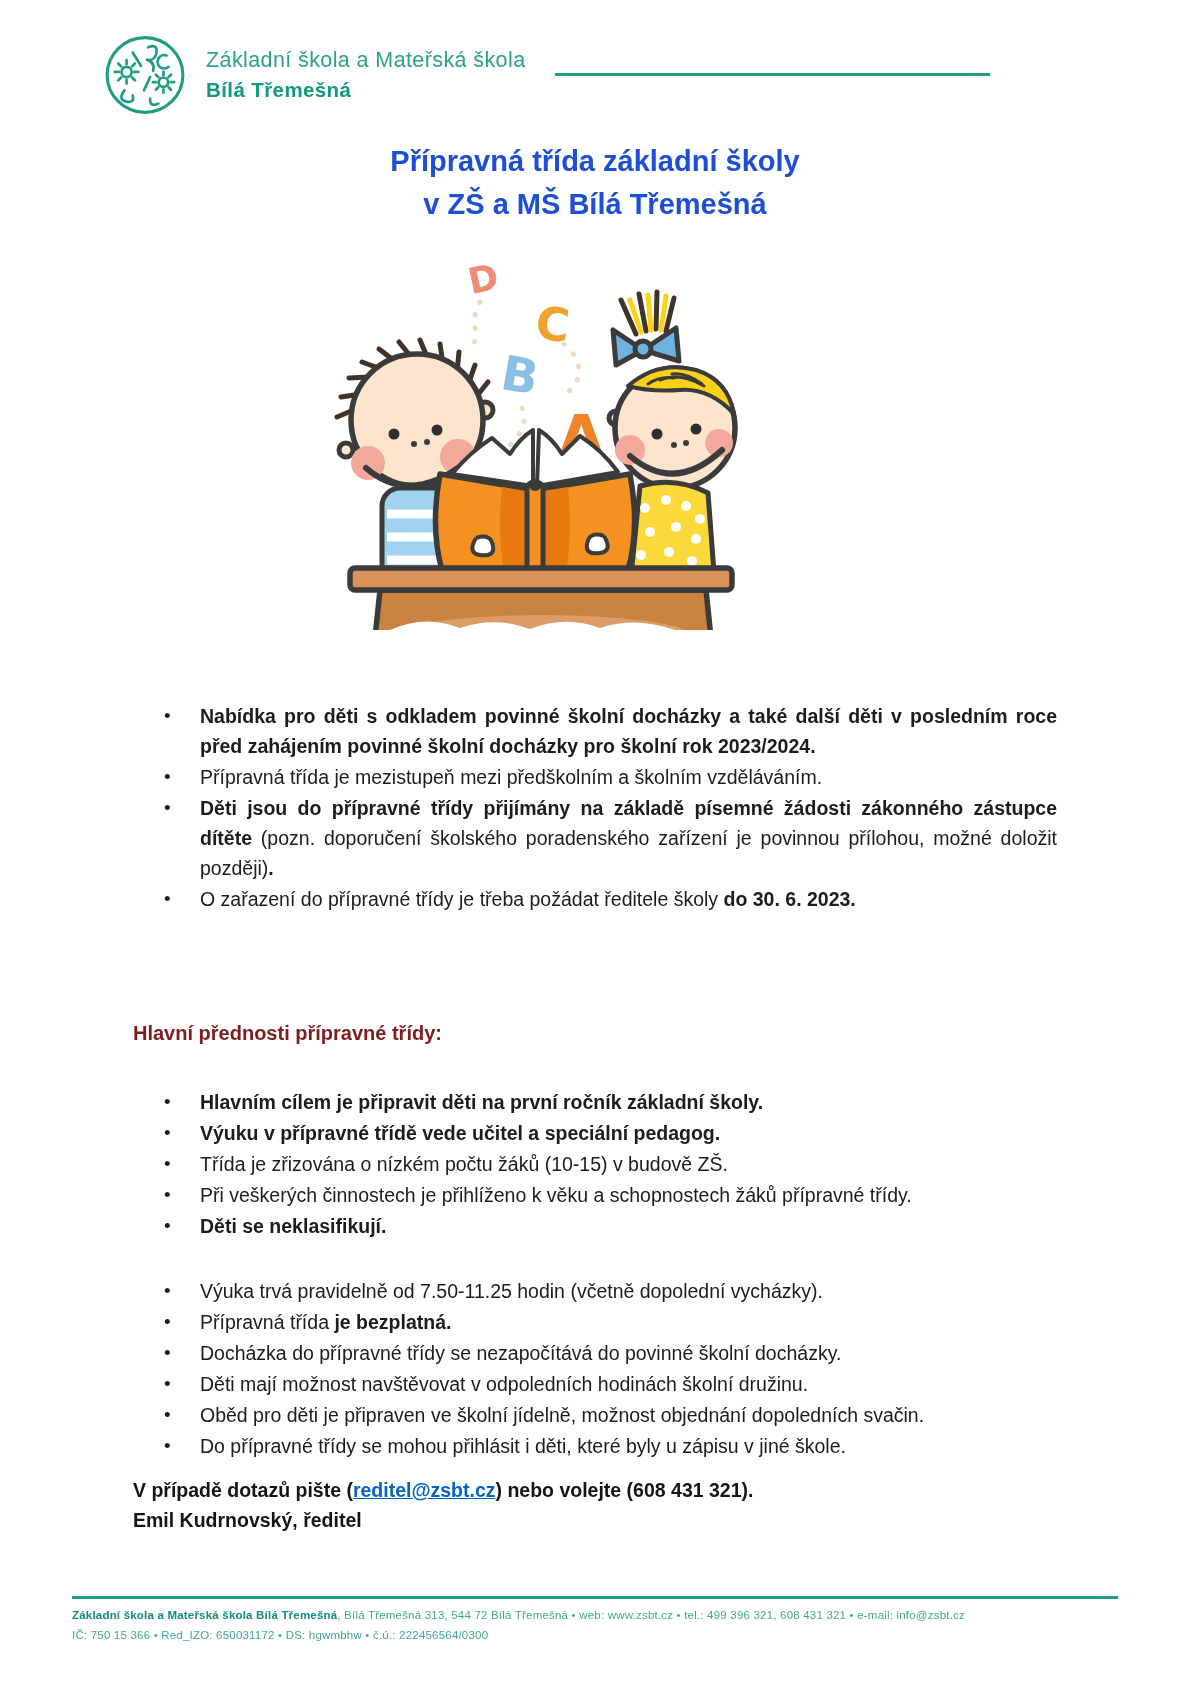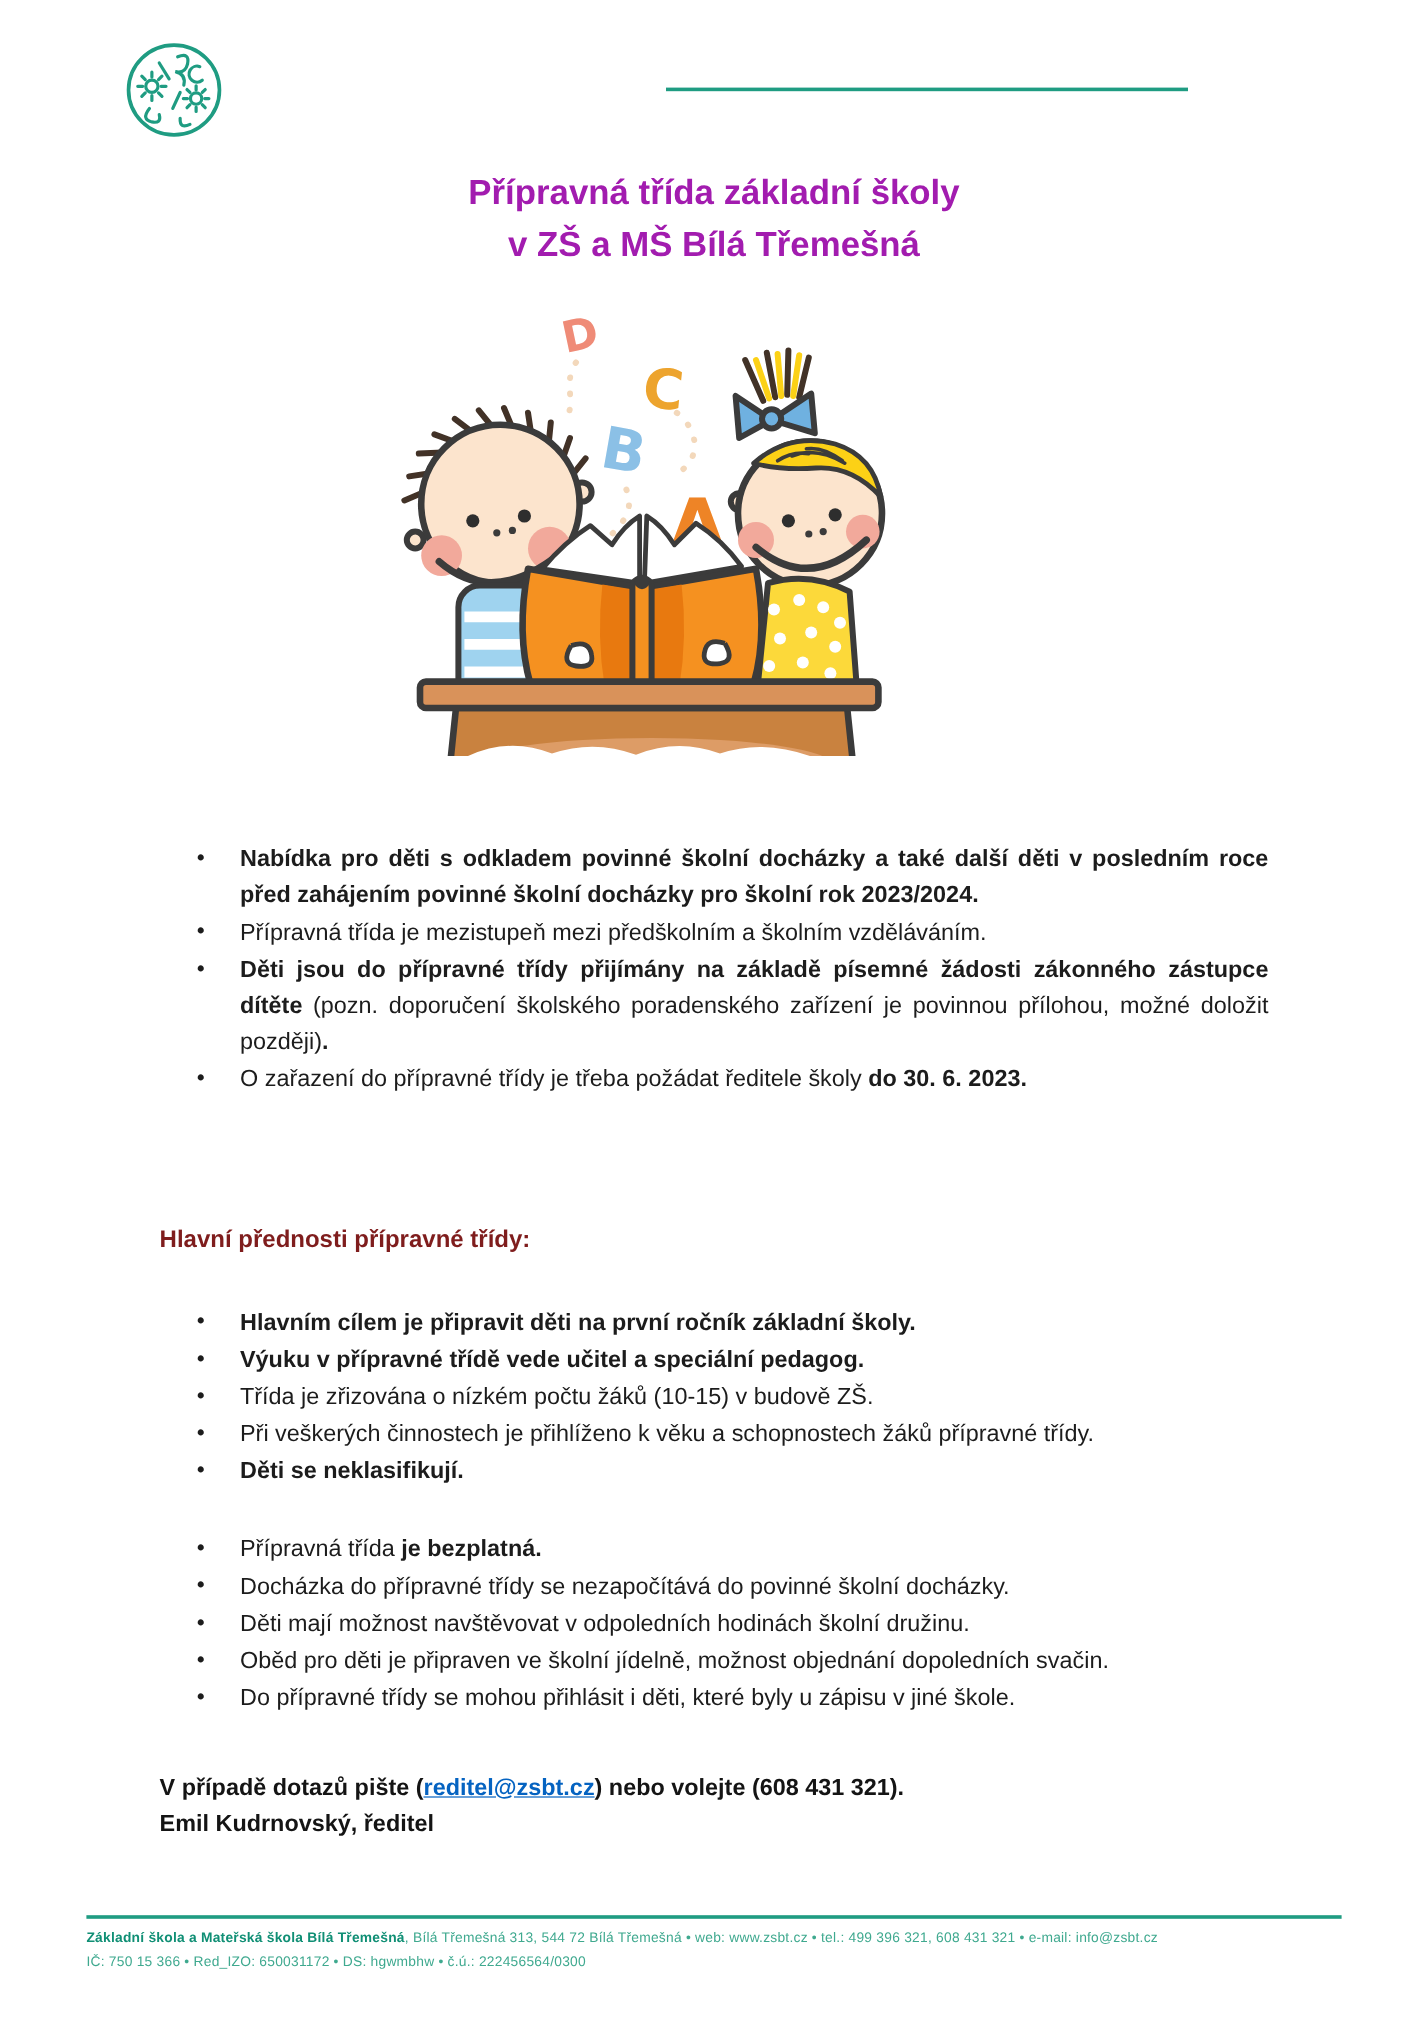--- a/index.html
+++ b/index.html
@@ -10,21 +10,21 @@
 
   
   .logo { position:absolute; left:102px; top:34px; width:86px; height:82px; }
   .school-name { position:absolute; left:206px; top:48px; }
   .school-name .l1 { font-size:21.5px; font-weight:400; letter-spacing:.4px; color:#2ba28a; }
   .school-name .l2 { font-size:20.5px; font-weight:700; letter-spacing:.4px; color:#14997e; margin-top:5px; }
   .header-rule { position:absolute; left:555px; top:73px; width:435px; height:2.5px; background:#1f9c82; }
 
   
   .title { position:absolute; left:0; top:140px; width:100%; text-align:center;
-           font-size:29px; font-weight:700; line-height:43px; color:#a21caf; }
+           font-size:29px; font-weight:700; line-height:43px; color:#1d4ed8; }
 
   
   .illustration { position:absolute; left:330px; top:238px; width:420px; height:392px; }
 
   
   ul.doc-list { list-style:none; margin:0; padding:0; position:absolute; left:133px; width:924px; }
   ul.doc-list li { position:relative; padding-left:67px; text-align:justify;
                    font-size:19.5px; line-height:30px; margin-bottom:1px; color:#1c1c1c; }
   ul.doc-list li::before { content:"•"; position:absolute; left:31px; top:0; font-size:19px; }
   .seg.bold { font-weight:700; }
@@ -64,20 +64,24 @@
         <path d="M24,29.5 v-4 M24,44.5 v4 M16.5,37 h-4 M31.5,37 h4 M18.6,31.6 l-2.8,-2.8 M29.4,42.4 l2.8,2.8 M18.6,42.4 l-2.8,2.8 M29.4,31.6 l2.8,-2.8"></path>
         <circle cx="60" cy="47" r="4.6"></circle>
         <path d="M60,40 v-3.4 M60,54 v3.4 M53,47 h-3.4 M67,47 h3.4 M55,42 l-2.4,-2.4 M65,52 l2.4,2.4 M55,52 l-2.4,2.4 M65,42 l2.4,-2.4"></path>
         <path d="M41,55 l6,-13"></path>
         <path d="M22,55 q-7,9 2,11 q8,1.5 6,-6"></path>
         <path d="M47,63 q-0.5,9 8,5"></path>
       </g>
     </svg>
   </div>
 
+  <div class="school-name">
+    <div class="l1">Základní škola a Mateřská škola</div>
+    <div class="l2">Bílá Třemešná</div>
+  </div>
   <div class="header-rule"></div>
 
   <div class="title">
     <div>Přípravná třída základní školy</div>
     <div>v ZŠ a MŠ Bílá Třemešná</div>
   </div>
 
   <div class="illustration">
     <svg viewBox="0 0 420 392" width="420" height="392">
 
@@ -202,20 +206,21 @@
 
   <ul class="doc-list list-benefits">
       <li><span class="seg bold">Hlavním cílem je připravit děti na první ročník základní školy.</span></li>
       <li><span class="seg bold">Výuku v přípravné třídě vede učitel a speciální pedagog.</span></li>
       <li><span class="seg">Třída je zřizována o nízkém počtu žáků (10-15) v budově ZŠ.</span></li>
       <li><span class="seg">Při veškerých činnostech je přihlíženo k věku a schopnostech žáků přípravné třídy.</span></li>
       <li><span class="seg bold">Děti se neklasifikují.</span></li>
     </ul>
 
   <ul class="doc-list list-practical">
+      <li><span class="seg">Výuka trvá pravidelně od 7.50-11.25 hodin (včetně dopolední vycházky).</span></li>
       <li><span class="seg">Přípravná třída </span><span class="seg bold">je bezplatná.</span></li>
       <li><span class="seg">Docházka do přípravné třídy se nezapočítává do povinné školní docházky.</span></li>
       <li><span class="seg">Děti mají možnost navštěvovat v odpoledních hodinách školní družinu.</span></li>
       <li><span class="seg">Oběd pro děti je připraven ve školní jídelně, možnost objednání dopoledních svačin.</span></li>
       <li><span class="seg">Do přípravné třídy se mohou přihlásit i děti, které byly u zápisu v jiné škole.</span></li>
     </ul>
 
   <div class="contact-line">
     <span>V případě dotazů pište (</span><a href="#">reditel@zsbt.cz</a><span>) nebo volejte (608 431 321).</span>
   </div>

